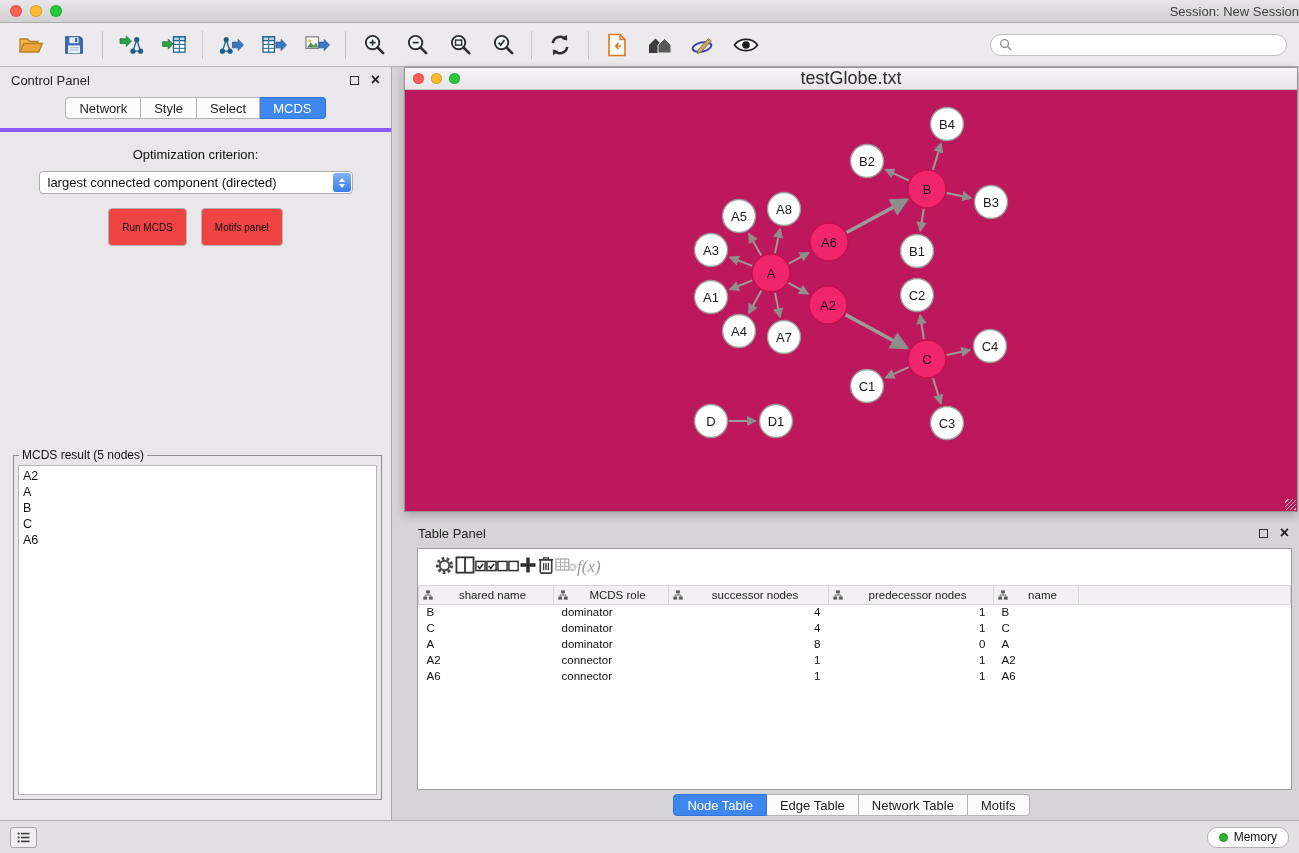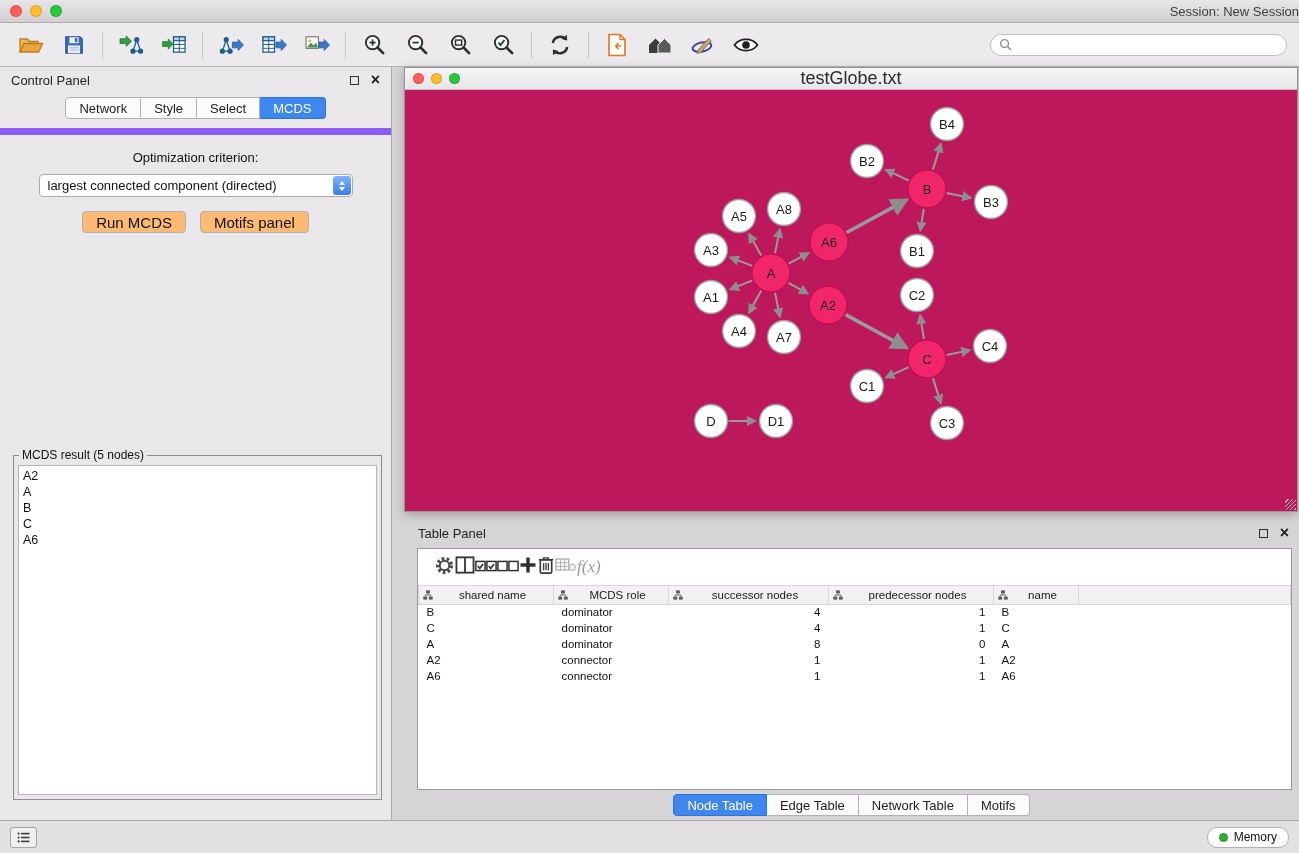--- a/index.html
+++ b/index.html
@@ -26,32 +26,32 @@
 
 
 .main{flex:1;display:flex;min-height:0;background:#d6d4d6}
 
 
 .control-panel{width:392px;flex:0 0 392px;background:#e9e7e9;border-right:1px solid #aaa8aa;display:flex;flex-direction:column;position:relative}
 .panel-head{height:26px;flex:0 0 26px;display:flex;align-items:center;padding:0 11px;font-size:13px;color:#242424}
 .panel-ctls{margin-left:auto;display:flex;align-items:center;gap:12px}
 .float-glyph{width:9px;height:9px;border:1.5px solid #2e2e2e;display:inline-block}
 .close-glyph{font-size:16px;font-weight:bold;color:#1d1d1d;line-height:10px}
-.cp-tabs{display:flex;justify-content:center;padding:4px 0 9px;border-bottom:7px solid #8b5cf6}
+.cp-tabs{display:flex;justify-content:center;padding:4px 0 9px;border-bottom:4px solid #8b5cf6}
 .seg{height:22px;padding:0 13px;display:flex;align-items:center;font-size:13px;color:#1d1d1d;background:#fcfcfc;border:1px solid #b4b2b4;border-left:none;cursor:default}
 .seg:first-child{border-left:1px solid #b4b2b4;border-radius:4px 0 0 4px}
 .seg:last-child{border-radius:0 4px 4px 0}
 .seg.active{background:#3d87ef;border-color:#2f74d8;color:#fff}
 .opt-label{margin-top:15px;text-align:center;font-size:13px;color:#111}
 .combo{margin:9px auto 0;width:314px;height:23px;background:#fff;border:1px solid #adabad;border-radius:4px;display:flex;align-items:center;font-size:13px;color:#111;padding-left:8px;position:relative}
 .combo-stepper{position:absolute;right:1px;top:1px;bottom:1px;width:18px;border-radius:3px;background:linear-gradient(#7fb3fa,#3a7de8);display:flex;flex-direction:column;align-items:center;justify-content:center;gap:2px}
 .tri-up{width:0;height:0;border-left:3.5px solid transparent;border-right:3.5px solid transparent;border-bottom:4.5px solid #fff}
 .tri-down{width:0;height:0;border-left:3.5px solid transparent;border-right:3.5px solid transparent;border-top:4.5px solid #fff}
 .btn-row{display:flex;justify-content:center;gap:14px;margin-top:14px}
-.pbtn{height:22px;padding:0 13px;background:#fdba74;border:1px solid #b2b0b2;border-radius:4px;font-size:15px;color:#111;display:flex;align-items:center}
+.pbtn{height:38px;padding:0 13px;background:#ef4444;border:1px solid #b2b0b2;border-radius:4px;font-size:10px;color:#111;display:flex;align-items:center}
 .groupbox{position:absolute;left:13px;width:369px;top:388px;bottom:20px;border:1px solid #8e8c8e}
 .groupbox-title{position:absolute;top:-8px;left:5px;background:#e9e7e9;padding:0 3px;font-size:12px;color:#111}
 .result-list{position:absolute;left:4px;right:4px;top:9px;bottom:4px;background:#fff;border:1px solid #b6b4b6;overflow:hidden;padding:2px 4px}
 .result-item{font-size:12.5px;color:#111;line-height:16px}
 
 
 .workspace{flex:1;position:relative;min-width:0}
 
 
 .net-window{position:absolute;left:12px;right:1px;top:0;height:445px;background:#fff;border:1px solid #969496;box-shadow:0 3px 10px rgba(0,0,0,.25);display:flex;flex-direction:column}

